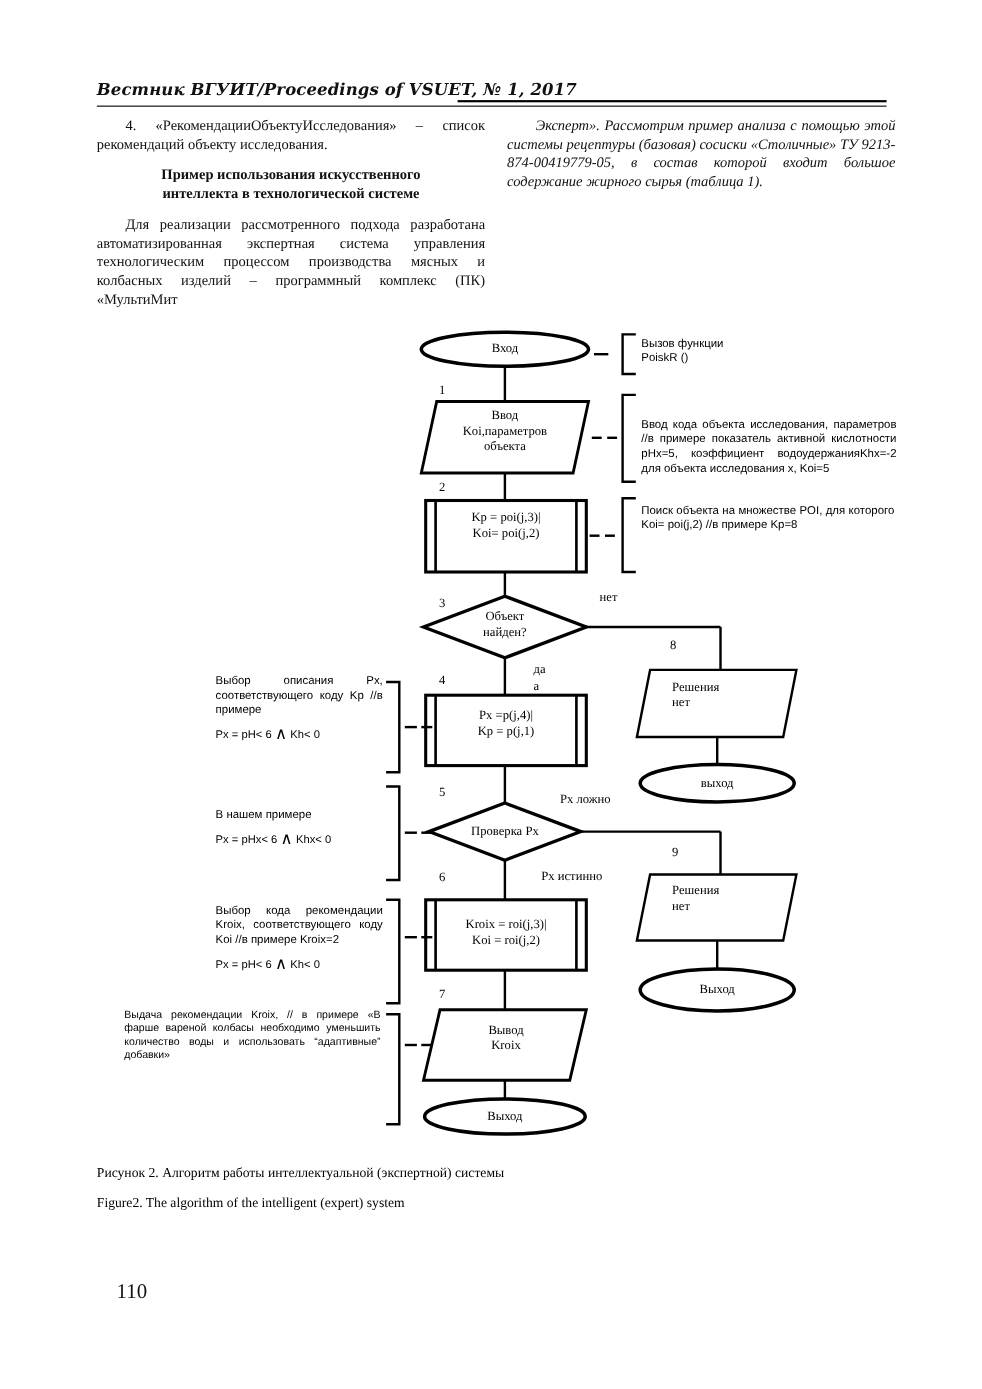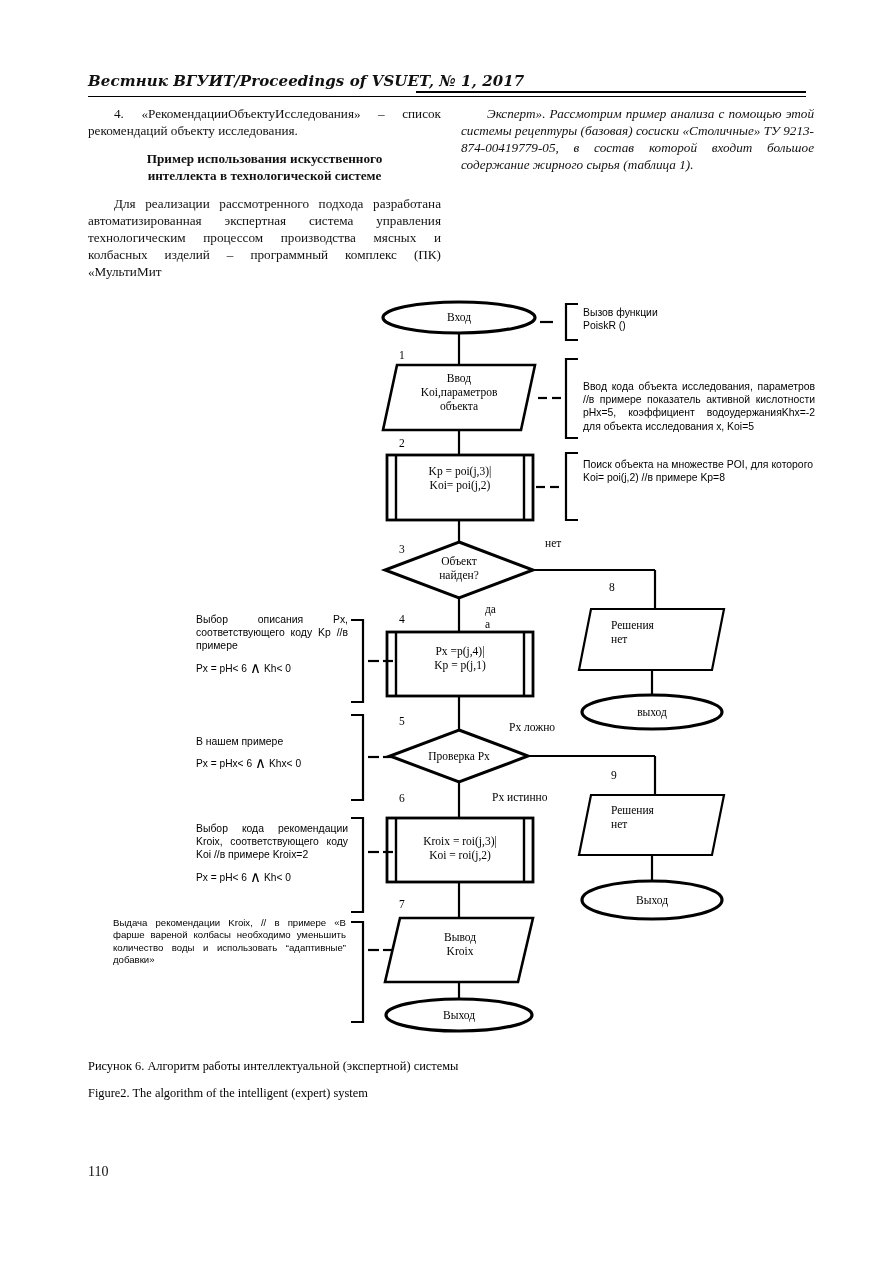--- a/index.html
+++ b/index.html
@@ -65,21 +65,21 @@
   .anno .row { display:block; }
   .anno .eq { margin-top:9px; display:block; font-size:10.2px; }
   .anno .wedge { font-size:15px; line-height:10px; vertical-align:-1px; padding:0 3px; }
 
   
   .caption {
     position:absolute; left:88px; font-size:12.4px; line-height:16px; color:#000;
   }
   .cap1 { top:1058px; }
   .cap2 { top:1085px; }
-  .folio { position:absolute; left:88px; top:1164px; font-size:14px; }
+  .folio { position:absolute; left:106px; top:1164px; font-size:19px; }
 </style>
 </head>
 <body>
 
 <div class="page">
 
   <div class="runhead">
     <div class="rh-title">Вестник ВГУИТ/Proceedings of VSUET, № 1, 2017</div>
     <div class="rh-rule"></div>
     <div class="rh-rule2"></div>
@@ -260,18 +260,18 @@
     <span class="eq"><span>Px = pHx&lt; 6</span><span class="wedge">∧</span><span>Khx&lt; 0</span></span>
   </div>
 
   <div class="anno" style="left:196px; top:822px; width:152px;">
     <span class="row">Выбор   кода   рекомендации Kroix, соответствующего коду Koi //в примере Kroix=2</span>
     <span class="eq"><span>Px = pH&lt; 6</span><span class="wedge">∧</span><span>Kh&lt; 0</span></span>
   </div>
 
   <div class="anno" style="left:113px; top:917px; width:233px; font-size:9.6px; line-height:12.4px;">Выдача рекомендации Kroix, // в примере «В фарше вареной колбасы необходимо уменьшить количество воды и использовать “адаптивные” добавки»</div>
 
-  <div class="caption cap1">Рисунок 6. Алгоритм работы интеллектуальной (экспертной) системы</div>
+  <div class="caption cap1">Рисунок 2. Алгоритм работы интеллектуальной (экспертной) системы</div>
   <div class="caption cap2">Figure2. The algorithm of the intelligent (expert) system</div>
 
   <div class="folio">110</div>
 
 </div>
 
 </body></html>

